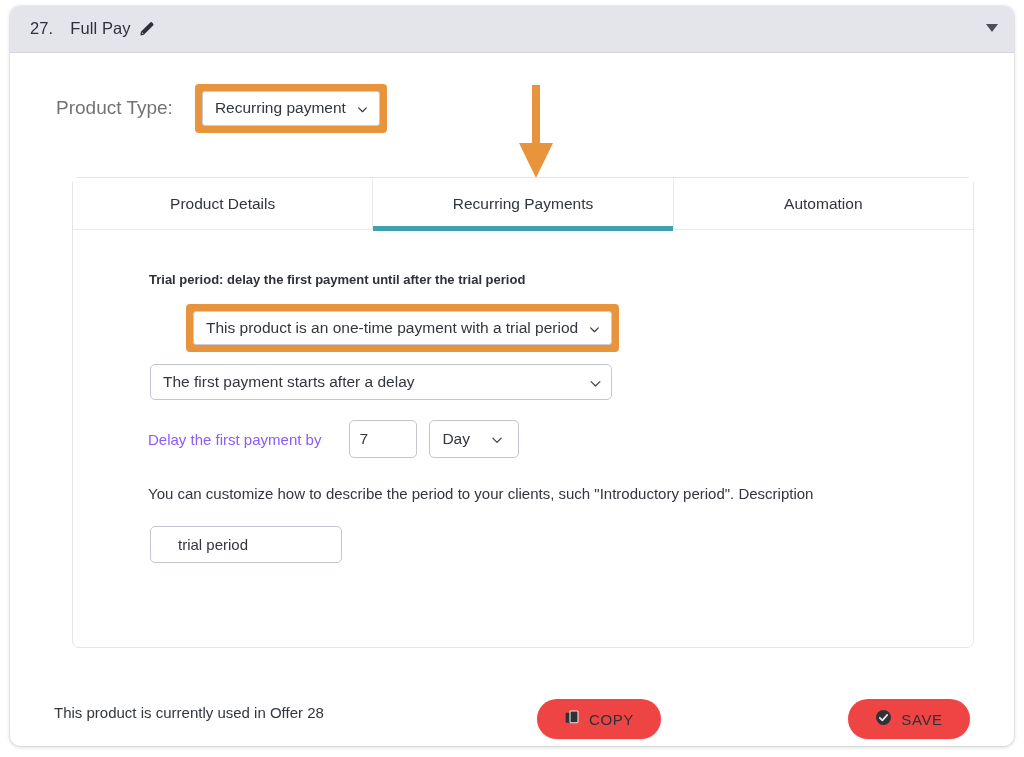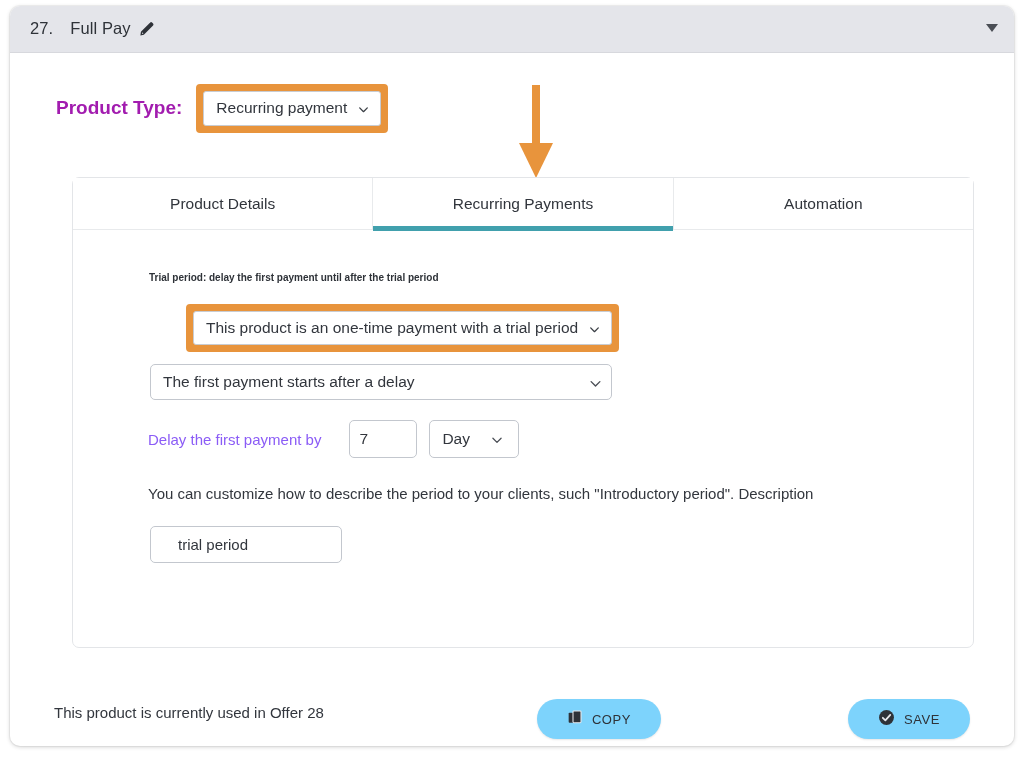--- a/index.html
+++ b/index.html
@@ -70,23 +70,23 @@
   .product-type-row {
     position: absolute;
     left: 46px;
     top: 82px;
     height: 40px;
     display: flex;
     align-items: center;
   }
   .product-type-label {
     font-size: 19px;
-    font-weight: bold;
-    color: #a21caf;
-    margin-right: 14px;
+    font-weight: normal;
+    color: #737373;
+    margin-right: 22px;
     white-space: nowrap;
   }
   .highlight-box {
     border: 5px solid #e8943c;
     border-radius: 4px;
     padding: 2px;
     background: #e8943c;
     display: inline-block;
   }
   .select-box {
@@ -174,21 +174,21 @@
     position: absolute;
     left: 0;
     top: 52px;
     width: 900px;
     bottom: 0;
   }
   .field-strong {
     position: absolute;
     left: 76px;
     top: 42px;
-    font-size: 10px;
+    font-size: 13px;
     font-weight: bold;
     color: #2e3238;
     white-space: nowrap;
   }
   .trial-select-wrap {
     position: absolute;
     left: 68px;
     top: 74px;
     padding-left: 45px;
   }
@@ -268,27 +268,27 @@
     top: 698px;
     font-size: 15px;
     color: #32363d;
     white-space: nowrap;
   }
   .btn {
     position: absolute;
     height: 40px;
     border: none;
     border-radius: 21px;
-    background: #7dd3fc;
+    background: #ef4444;
     display: flex;
     align-items: center;
     justify-content: center;
     gap: 9px;
     font-family: "Liberation Sans", sans-serif;
-    font-size: 13px;
+    font-size: 15px;
     letter-spacing: 0.6px;
     color: #2e3238;
     cursor: pointer;
     box-shadow: 0 1px 2px rgba(0,0,0,0.10);
   }
   .btn-copy { left: 527px; top: 693px; width: 124px; }
   .btn-save { left: 838px; top: 693px; width: 122px; }
   .btn svg { flex: 0 0 auto; }
 </style>
 </head>

